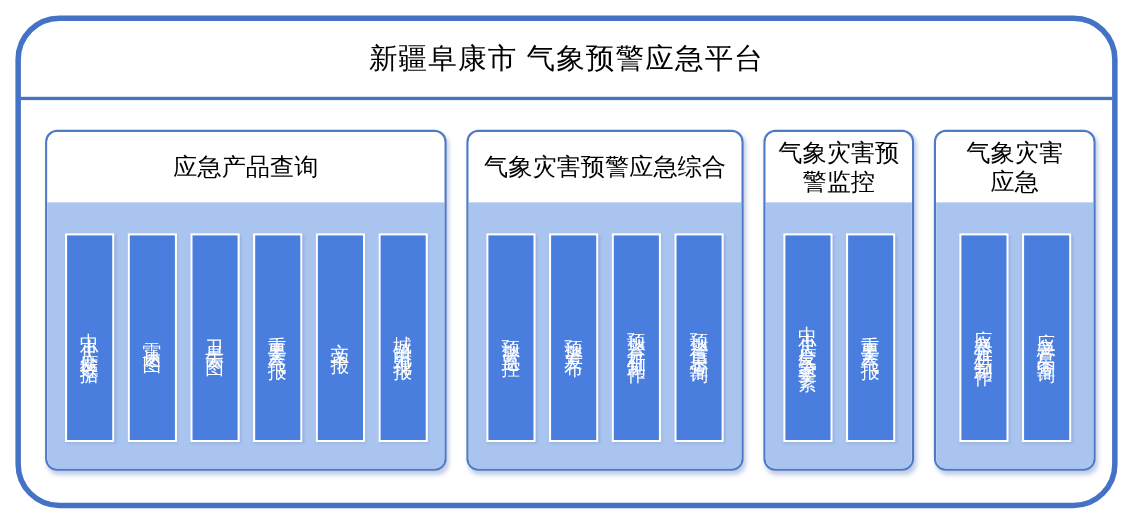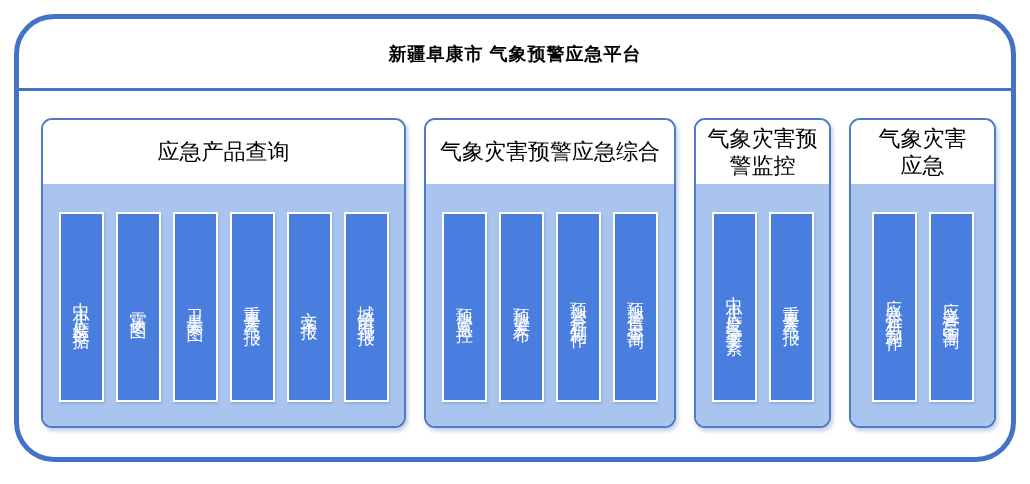--- a/index.html
+++ b/index.html
@@ -26,22 +26,22 @@
     border: 5px solid var(--frame-border);
     border-radius: 40px;
     background: #ffffff;
   }
   .title-bar {
     height: 72px;
     display: flex; align-items: center; justify-content: center;
     border-bottom: 3px solid var(--frame-border);
   }
   .title-bar span {
-    font-size: 18px;
-    font-weight: bold;
+    font-size: 26px;
+    font-weight: normal;
     color: var(--title-text);
     letter-spacing: 1px;
     white-space: pre;
   }
   .content {
     display: flex;
     align-items: flex-start;
     gap: 18px;
     padding: 27px 15px 0 22px;
   }

